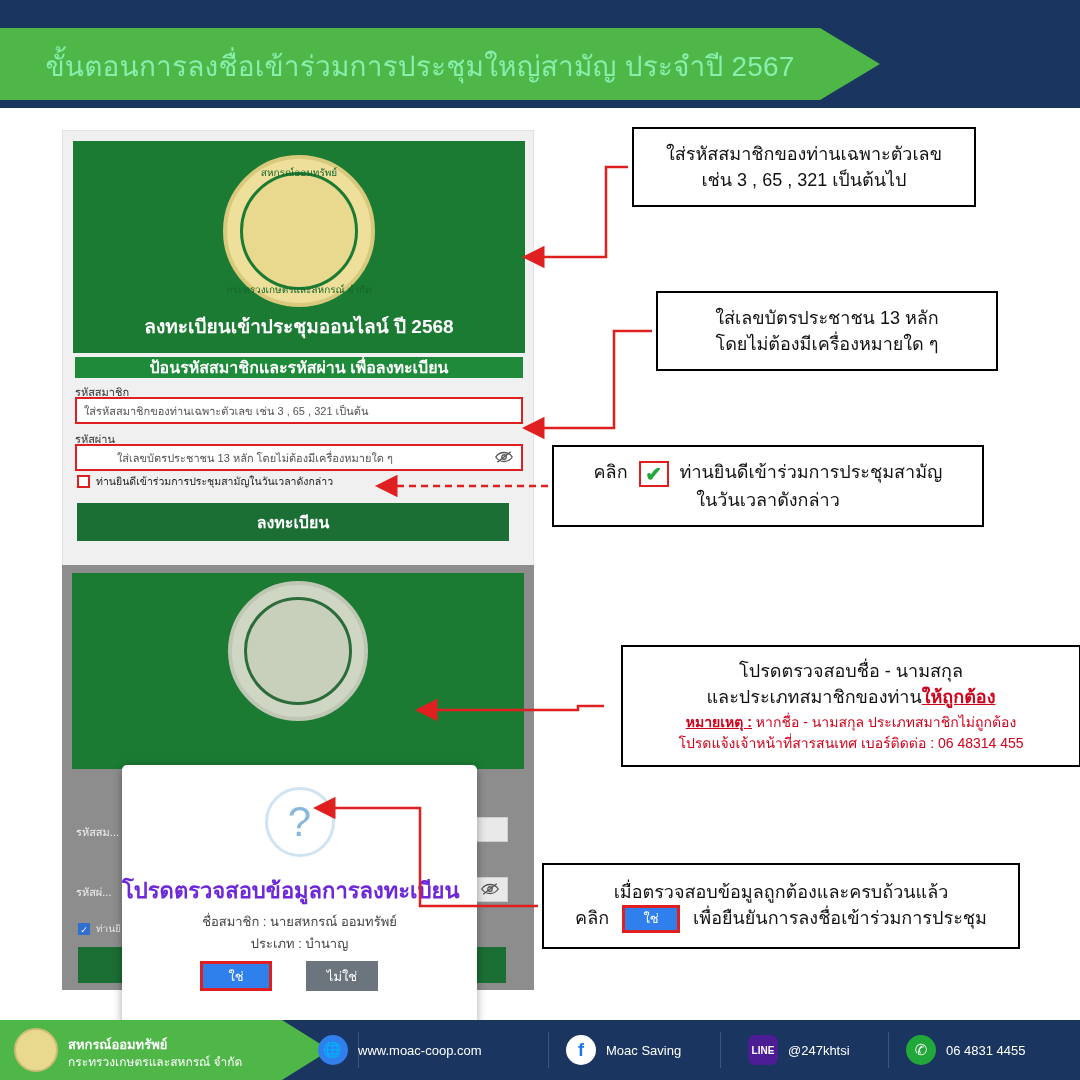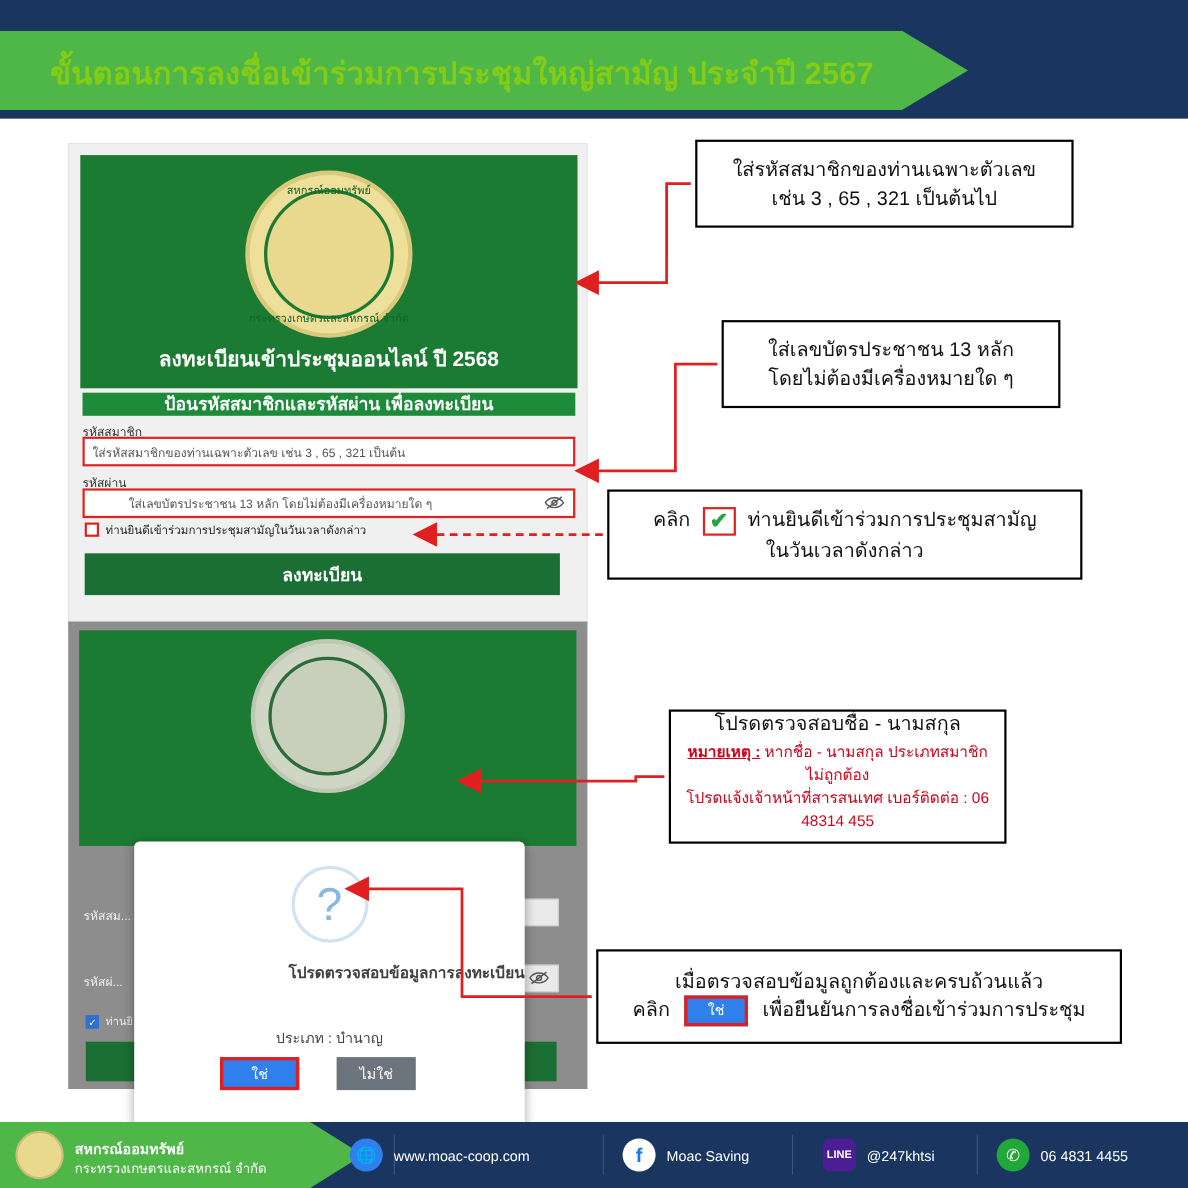--- a/index.html
+++ b/index.html
@@ -16,21 +16,21 @@
     position: absolute; top: 0; left: 0; width: 1080px; height: 108px;
     background: #1a3560;
   }
   .header-green {
     position: absolute; top: 28px; left: 0; width: 880px; height: 72px;
     background: #4fb648;
     clip-path: polygon(0 0, 820px 0, 880px 36px, 820px 72px, 0 72px);
   }
   .header-title {
     position: absolute; top: 44px; left: 0; width: 840px;
-    text-align: center; color: #84cc16; font-size: 28px; font-weight: bold;
+    text-align: center; color: #86efac; font-size: 28px; font-weight: normal;
     letter-spacing: .2px;
   }
 
   
   .canvas { position: absolute; top: 108px; left: 0; width: 1080px; height: 912px; background:#ffffff; }
 
   
   .shot1 {
     position: absolute; left: 62px; top: 22px; width: 472px; height: 443px;
     background: #f0f0f0; border: 1px solid #e3e3e3;
@@ -123,22 +123,22 @@
   .modal {
     position:absolute; left: 60px; top: 200px; width: 355px; height: 260px;
     background:#ffffff; border-radius: 5px; box-shadow: 0 2px 10px rgba(0,0,0,.35);
   }
   .q-circle {
     position:absolute; left:50%; top: 22px; transform:translateX(-50%);
     width: 70px; height: 70px; border-radius:50%; border: 3px solid #cfe3f3;
     color:#88b7dd; font-size: 42px; display:flex;align-items:center;justify-content:center;
   }
   .modal-title {
-    position:absolute; left:0; right:0; top: 108px; text-align:right;
-    font-size: 14px; font-weight:bold; color:#404040;
+    position:absolute; left:0; right:0; top: 108px; text-align:left;
+    font-size: 22px; font-weight:bold; color:#6d28d9;
   }
   .modal-line { position:absolute; left:0; right:0; text-align:center; font-size: 13px; color:#444; }
   .modal-btn {
     position:absolute; top: 196px; height: 30px; width: 72px;
     display:flex;align-items:center;justify-content:center; font-size: 13px; color:#fff;
   }
   .btn-yes { left: 78px; background:#2f80ed; border: 3px solid #e02020; }
   .btn-no  { left: 184px; background:#6c757d;text-align:right; }
 
   
@@ -253,47 +253,51 @@
     <div class="shot2-chk-row">
       <span class="shot2-chk">✓</span>
       <span class="shot2-chk-text">ท่านยิ...</span>
     </div>
 
     <div class="submit-btn2">ลงทะเบียน</div>
 
     <div class="modal">
       <div class="q-circle">?</div>
       <div class="modal-title">โปรดตรวจสอบข้อมูลการลงทะเบียน</div>
+      <div class="modal-line" style="top:146px;">ชื่อสมาชิก : นายสหกรณ์ ออมทรัพย์</div>
       <div class="modal-line" style="top:168px;">ประเภท : บำนาญ</div>
       <div class="modal-btn btn-yes">ใช่</div>
       <div class="modal-btn btn-no">ไม่ใช่</div>
     </div>
   </div>
 
   <div class="callout" style="left:632px; top:19px; width:344px; height:80px;">
     <div class="l">ใส่รหัสสมาชิกของท่านเฉพาะตัวเลข</div>
     <div class="l">เช่น 3 , 65 , 321 เป็นต้นไป</div>
   </div>
 
-  <div class="callout" style="left:656px; top:183px; width:308px; height:80px;">
+  <div class="callout" style="left:656px; top:183px; width:342px; height:80px;">
     <div class="l">ใส่เลขบัตรประชาชน 13 หลัก</div>
     <div class="l">โดยไม่ต้องมีเครื่องหมายใด ๆ</div>
   </div>
 
   <div class="callout" style="left:552px; top:337px; width:432px; height:82px;">
     <div class="l">
       <span>คลิก</span>
       <span class="mini-check">✔</span>
       <span>ท่านยินดีเข้าร่วมการประชุมสามัญ</span>
     </div>
     <div class="l">ในวันเวลาดังกล่าว</div>
   </div>
 
-  <div class="callout" style="left:608px; top:537px; width:307px; height:122px;justify-content:flex-end;">
+  <div class="callout" style="left:621px; top:537px; width:460px; height:122px;">
     <div class="l">โปรดตรวจสอบชื่อ - นามสกุล</div>
+    <div class="l">
+      <span>และประเภทสมาชิกของท่าน</span><span class="strong-u">ให้ถูกต้อง</span>
+    </div>
     <div class="note-red" style="margin-top:2px;">
       <span class="strong-u">หมายเหตุ :</span><span> หากชื่อ - นามสกุล ประเภทสมาชิกไม่ถูกต้อง</span>
     </div>
     <div class="note-red">โปรดแจ้งเจ้าหน้าที่สารสนเทศ เบอร์ติดต่อ : 06 48314 455</div>
   </div>
 
   <div class="callout" style="left:542px; top:755px; width:478px; height:86px;">
     <div class="l">เมื่อตรวจสอบข้อมูลถูกต้องและครบถ้วนแล้ว</div>
     <div class="l">
       <span>คลิก</span>

